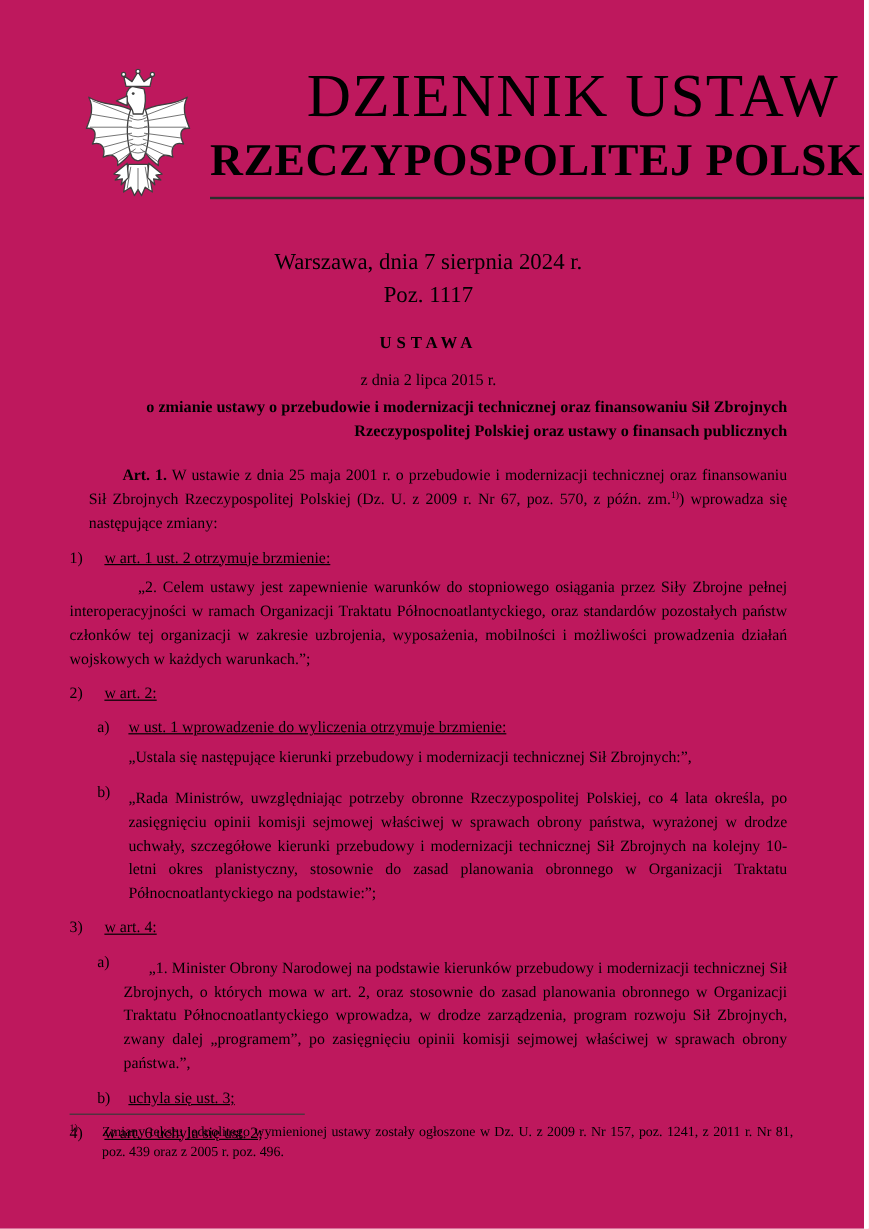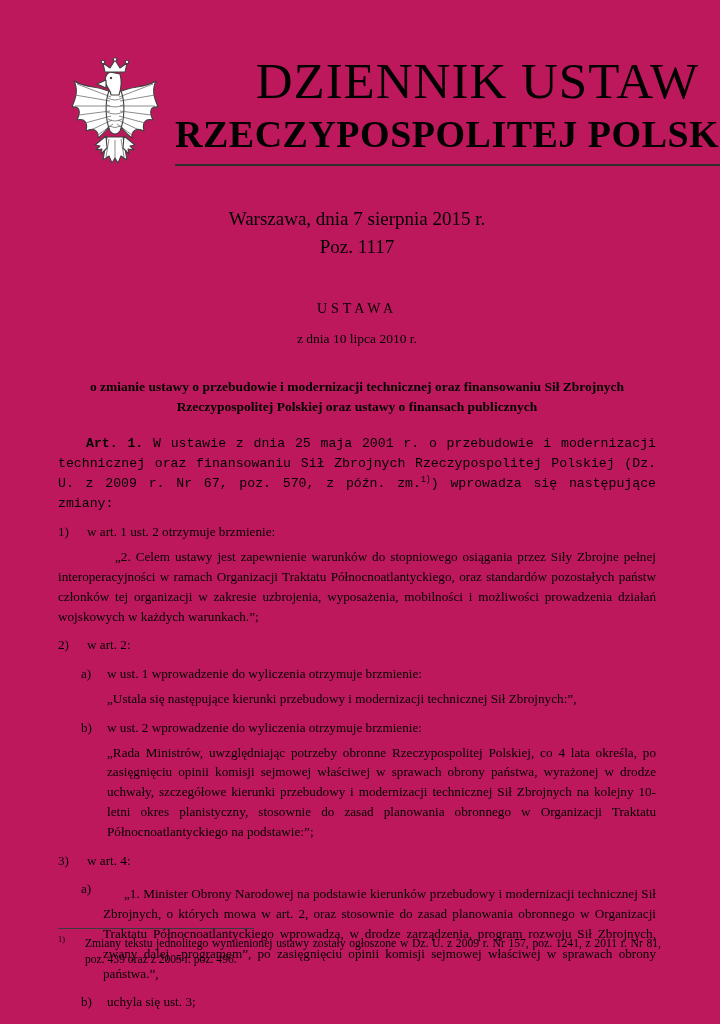--- a/index.html
+++ b/index.html
@@ -13,31 +13,31 @@
   .masthead{display:flex;align-items:flex-start;}
   .emblem{flex:0 0 100px;margin:2px 0 0 7px;}
   .masthead-text{flex:1;margin-left:10px;text-align:center;}
   .masthead-title{font-size:51px;line-height:1.02;letter-spacing:1px;white-space:nowrap;}
   .masthead-subtitle{font-size:38px;line-height:1.1;margin-top:7px;letter-spacing:.5px;white-space:nowrap;font-weight:bold;}
   .masthead-rule{border-top:2px solid #2e2e2e;margin-top:8px;}
   
   .place-date{text-align:center;font-size:19px;margin-top:27px;}
   .position{text-align:center;font-size:19px;}
   
-  .act-kind{text-align:center;font-size:14px;font-weight:normal;letter-spacing:4px;margin-top:36px;}
+  .act-kind{text-align:center;font-size:14px;font-weight:bold;letter-spacing:4px;margin-top:14px;}
   .act-date{text-align:center;font-size:13.5px;margin-top:10px;}
-  .act-title{text-align:center;font-weight:bold;font-size:13.5px;margin:28px auto 0;max-width:625px;line-height:1.45;}
+  .act-title{text-align:right;font-weight:bold;font-size:13.5px;margin:2px auto 0;max-width:625px;line-height:1.45;}
   
-  .article-intro{margin:18px 0 0 0;text-indent:28px;text-align:justify;font-family:Liberation Mono, monospace;}
+  .article-intro{margin:18px 0 0 16px;text-indent:28px;text-align:justify;}
   .fn-ref{font-size:.62em;vertical-align:super;line-height:0;}
   .amendments{margin-top:4px;}
   .amendment{display:flex;margin-top:9px;}
   .amendment .num{flex:0 0 29px;}
   .amendment .body{flex:1;min-width:0;}
-  .item-text{margin:0;}
+  .item-text{margin:0;text-decoration:underline;}
   .quote{margin:5px 0 0 0;text-align:justify;}
   .quote-full{margin-left:-29px;text-indent:57px;}
   .subitem{display:flex;margin:9px 0 0 -6px;}
   .subitem .sub-letter{flex:0 0 26px;}
   .subitem .sub-body{flex:1;min-width:0;}
   .quote-sub-indent{text-indent:21px;margin-left:-4px;}
   
   .footnote{position:absolute;left:58px;right:59px;bottom:56px;font-size:11.6px;line-height:1.4;}
   .footnote-rule{width:196px;border-top:1.6px solid #3a3a3a;margin-bottom:7px;}
   .footnote-row{display:flex;}
@@ -76,25 +76,25 @@
         <circle cx="46" cy="21" r="1.2" fill="#3f3f3f"></circle>
       </svg>
     </div>
     <div class="masthead-text">
       <div class="masthead-title">DZIENNIK USTAW</div>
       <div class="masthead-subtitle">RZECZYPOSPOLITEJ POLSKIEJ</div>
       <div class="masthead-rule"></div>
     </div>
   </header>
 
-  <div class="place-date">Warszawa, dnia 7 sierpnia 2015 r.</div>
+  <div class="place-date">Warszawa, dnia 7 sierpnia 2024 r.</div>
   <div class="position">Poz. 1117</div>
 
   <div class="act-kind">USTAWA</div>
-  <div class="act-date">z dnia 10 lipca 2010 r.</div>
+  <div class="act-date">z dnia 2 lipca 2015 r.</div>
   <div class="act-title">o zmianie ustawy o przebudowie i modernizacji technicznej oraz finansowaniu Sił Zbrojnych Rzeczypospolitej Polskiej oraz ustawy o finansach publicznych</div>
 
   <p class="article-intro"><b>Art. 1.</b><span> W ustawie z dnia 25 maja 2001 r. o przebudowie i modernizacji technicznej oraz finansowaniu Sił Zbrojnych Rzeczypospolitej Polskiej (Dz. U. z 2009 r. Nr 67, poz. 570, z późn. zm.</span><sup class="fn-ref">1)</sup><span>) wprowadza się następujące zmiany:</span></p>
 
   <div class="amendments">
 
     <div class="amendment">
       <span class="num">1)</span>
       <div class="body">
         <p class="item-text">w art. 1 ust. 2 otrzymuje brzmienie:</p>
@@ -109,21 +109,20 @@
         <div class="subitem">
           <span class="sub-letter">a)</span>
           <div class="sub-body">
             <p class="item-text">w ust. 1 wprowadzenie do wyliczenia otrzymuje brzmienie:</p>
             <p class="quote">„Ustala się następujące kierunki przebudowy i modernizacji technicznej Sił Zbrojnych:”,</p>
           </div>
         </div>
         <div class="subitem">
           <span class="sub-letter">b)</span>
           <div class="sub-body">
-            <p class="item-text">w ust. 2 wprowadzenie do wyliczenia otrzymuje brzmienie:</p>
             <p class="quote">„Rada Ministrów, uwzględniając potrzeby obronne Rzeczypospolitej Polskiej, co 4 lata określa, po zasięgnięciu opinii komisji sejmowej właściwej w sprawach obrony państwa, wyrażonej w drodze uchwały, szczegółowe kierunki przebudowy i modernizacji technicznej Sił Zbrojnych na kolejny 10-letni okres planistyczny, stosownie do zasad planowania obronnego w Organizacji Traktatu Północnoatlantyckiego na podstawie:”;</p>
           </div>
         </div>
       </div>
     </div>
 
     <div class="amendment">
       <span class="num">3)</span>
       <div class="body">
         <p class="item-text">w art. 4:</p>

